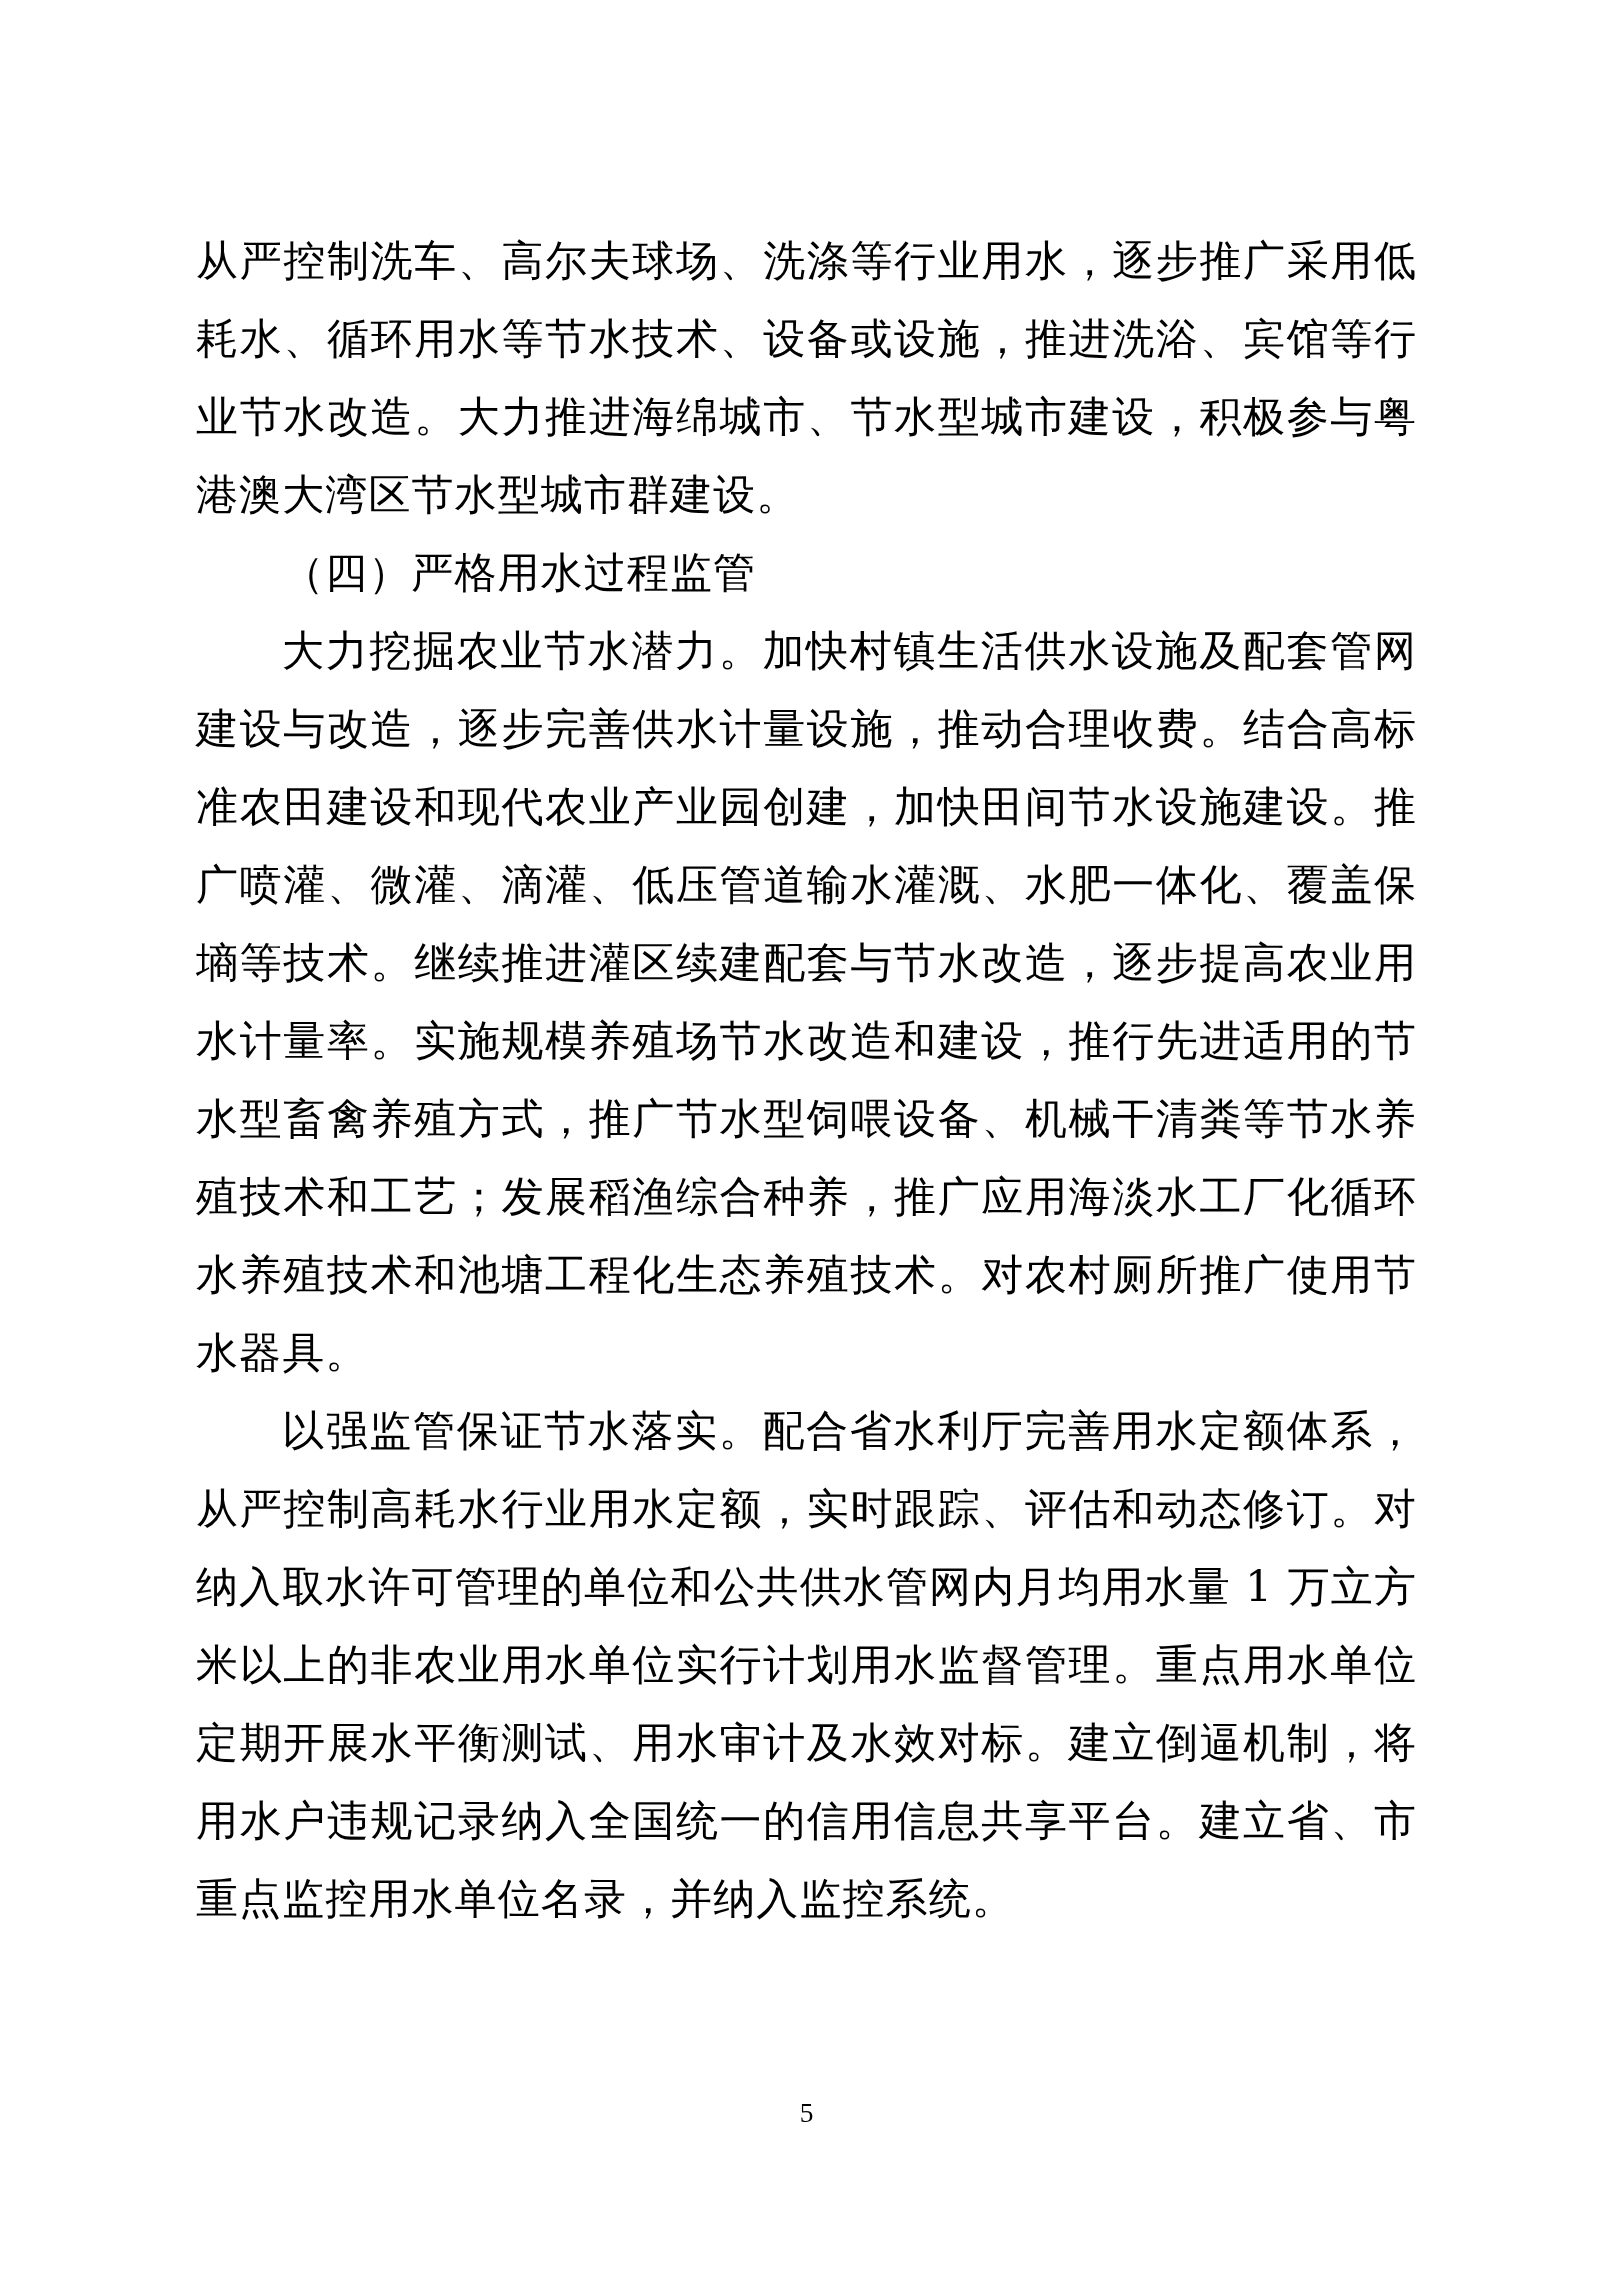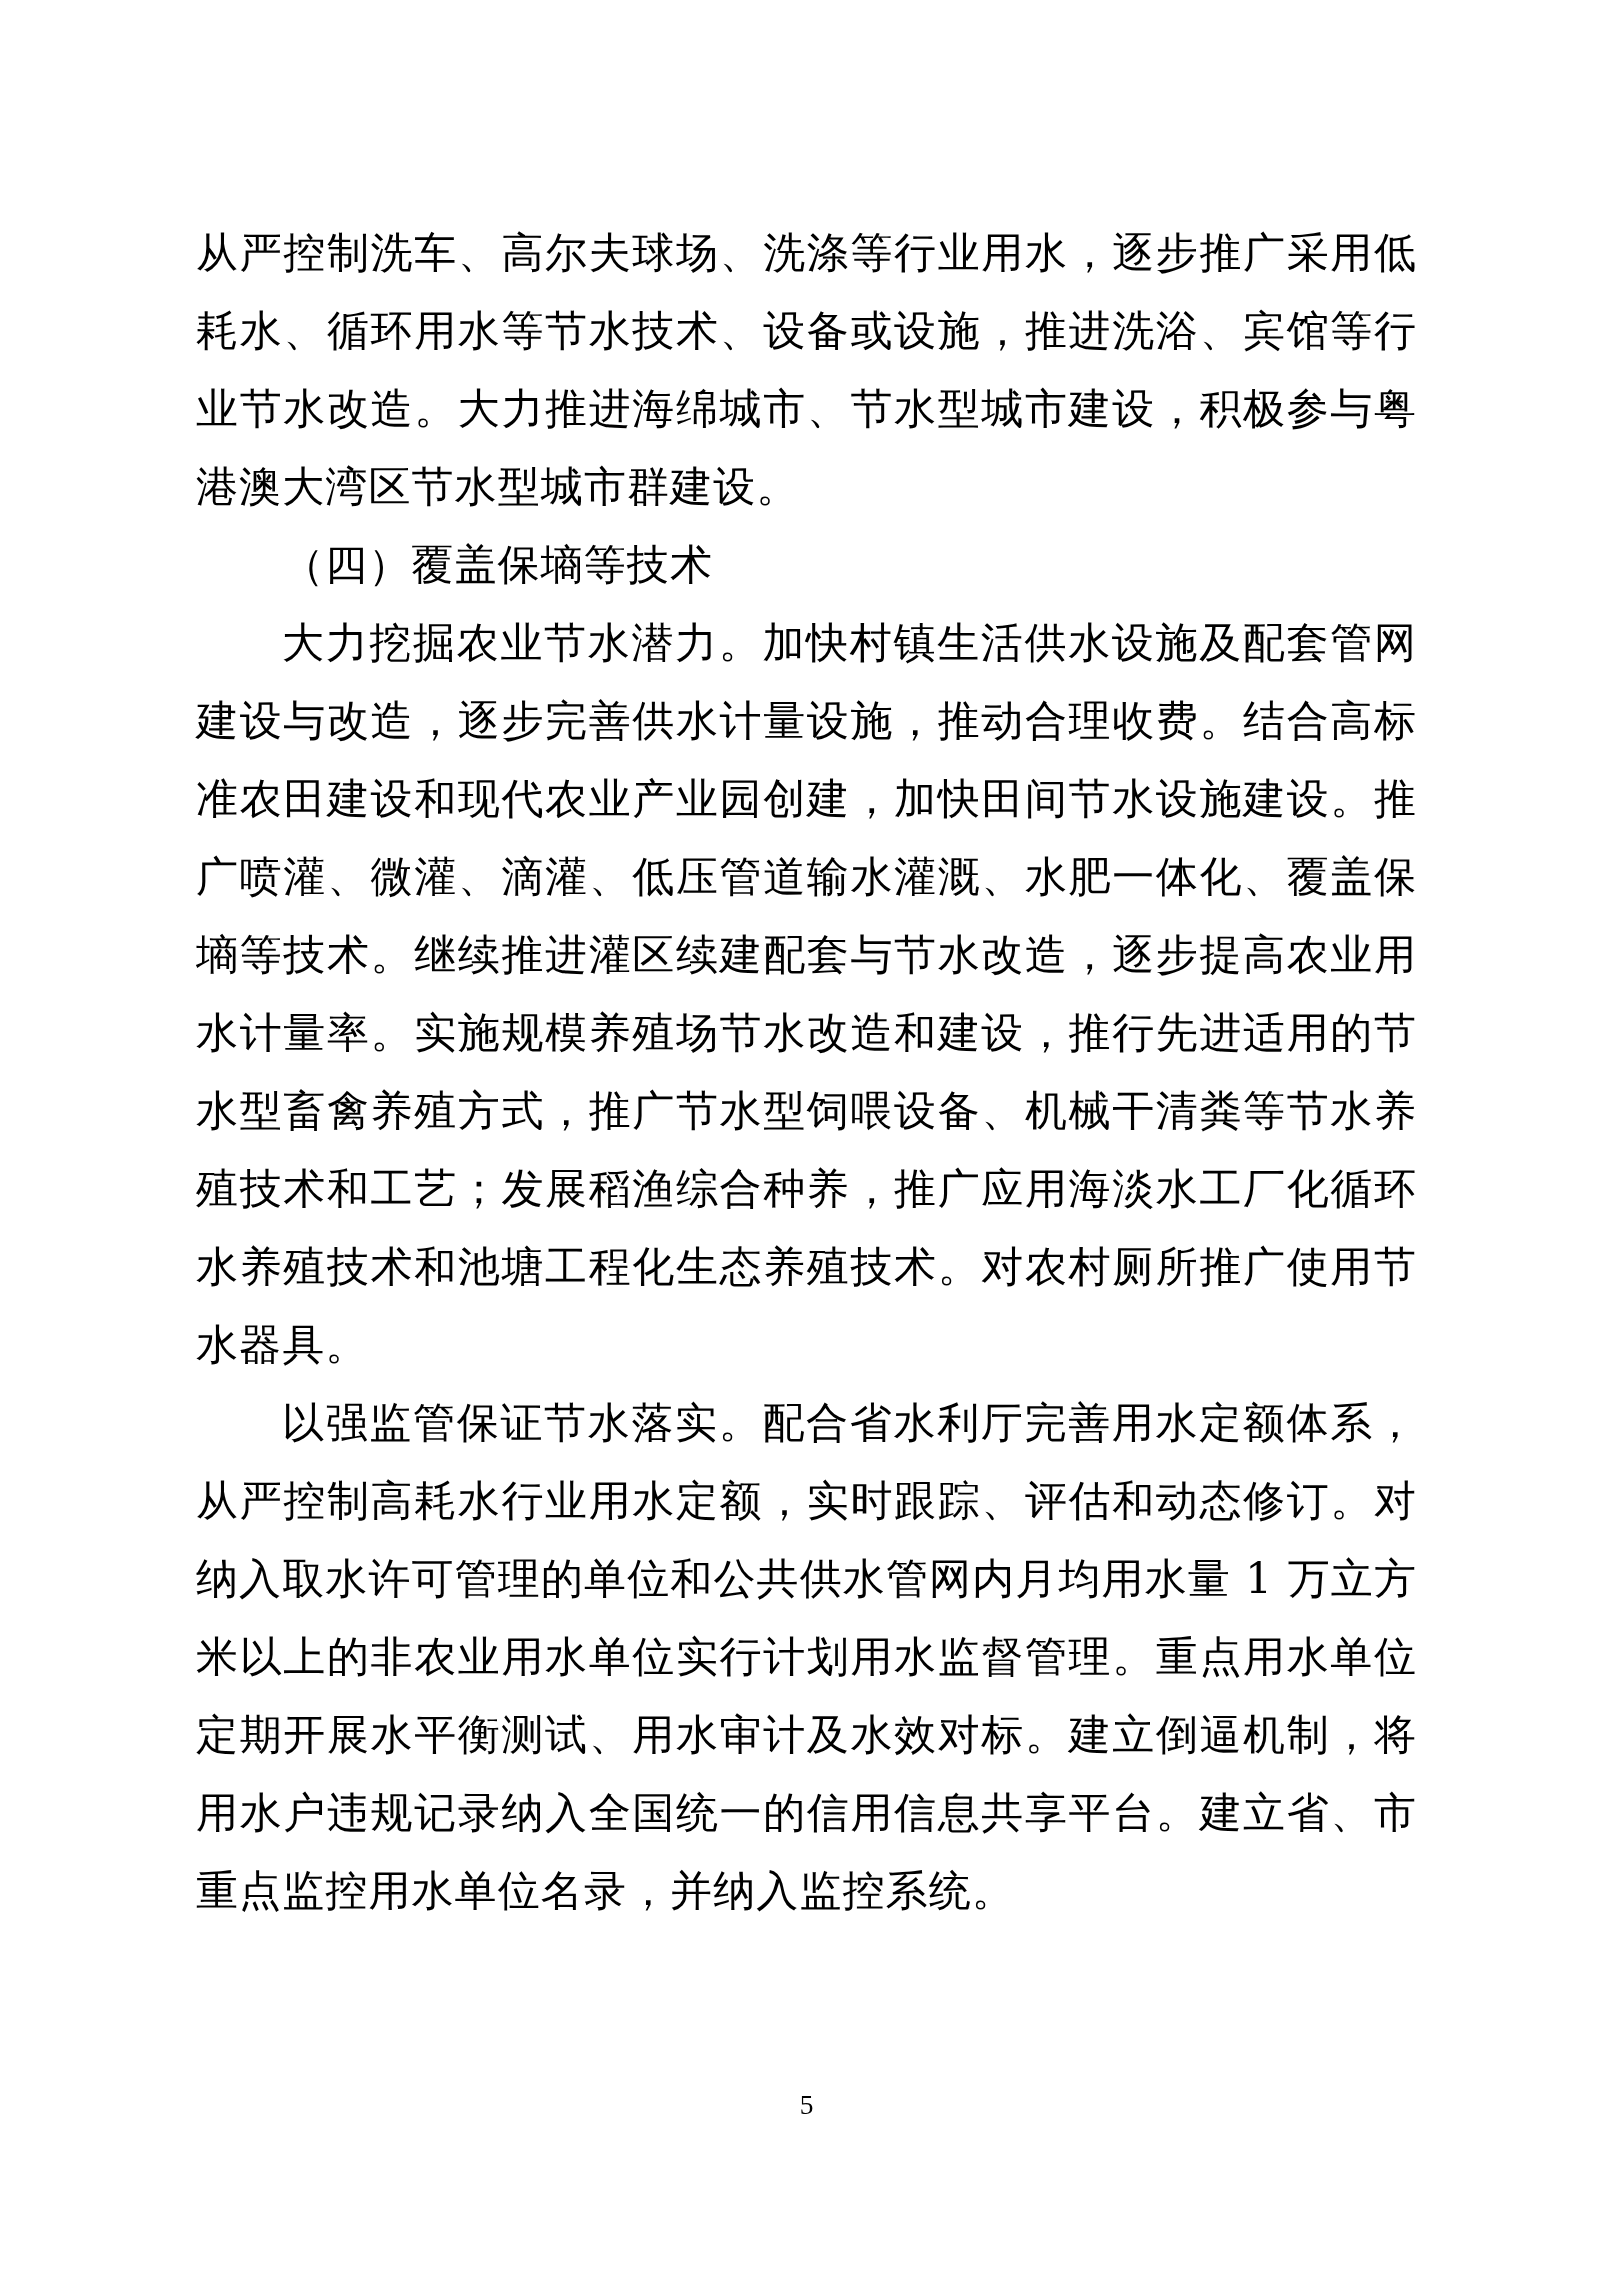--- a/index.html
+++ b/index.html
@@ -1,18 +1,18 @@
 <!DOCTYPE html>
 <html><head>
 <meta charset="utf-8">
 <style>
   html, body { margin: 0; padding: 0; background: #ffffff; }
   body { width: 1613px; height: 2286px; position: relative; overflow: hidden; }
   .page {
-    position: absolute; left: 0; top: 4px; width: 1613px; height: 2202px;
+    position: absolute; left: 0; top: 12px; width: 1613px; height: 2202px;
     background: #ffffff; color: #000000;
   }
   .body-text {
     position: absolute; left: 196px; top: 210px; width: 1221px;
     font-family: "DejaVu Serif", "Liberation Serif", serif;
     font-size: 42px; line-height: 78px; letter-spacing: 1.1px;
     text-align: justify; text-justify: inter-character;
   }
   .para { margin: 0; text-indent: 86px; }
   .para.cont { text-indent: 0; }
@@ -21,19 +21,19 @@
     position: absolute; left: 0; width: 1613px; top: 2086px; text-align: center;
     font-family: "Liberation Serif", serif; font-size: 27.4px; color: #000;
   }
 </style>
 </head>
 <body>
 
 <div class="page">
   <div class="body-text">
     <p class="para cont">从严控制洗车、高尔夫球场、洗涤等行业用水，逐步推广采用低耗水、循环用水等节水技术、设备或设施，推进洗浴、宾馆等行业节水改造。大力推进海绵城市、节水型城市建设，积极参与粤港澳大湾区节水型城市群建设。</p>
-    <h3 class="heading">（四）覆盖保墒等技术</h3>
+    <h3 class="heading">（四）严格用水过程监管</h3>
     <p class="para">大力挖掘农业节水潜力。加快村镇生活供水设施及配套管网建设与改造，逐步完善供水计量设施，推动合理收费。结合高标准农田建设和现代农业产业园创建，加快田间节水设施建设。推广喷灌、微灌、滴灌、低压管道输水灌溉、水肥一体化、覆盖保墒等技术。继续推进灌区续建配套与节水改造，逐步提高农业用水计量率。实施规模养殖场节水改造和建设，推行先进适用的节水型畜禽养殖方式，推广节水型饲喂设备、机械干清粪等节水养殖技术和工艺；发展稻渔综合种养，推广应用海淡水工厂化循环水养殖技术和池塘工程化生态养殖技术。对农村厕所推广使用节水器具。</p>
     <p class="para">以强监管保证节水落实。配合省水利厅完善用水定额体系，从严控制高耗水行业用水定额，实时跟踪、评估和动态修订。对纳入取水许可管理的单位和公共供水管网内月均用水量 1 万立方米以上的非农业用水单位实行计划用水监督管理。重点用水单位定期开展水平衡测试、用水审计及水效对标。建立倒逼机制，将用水户违规记录纳入全国统一的信用信息共享平台。建立省、市重点监控用水单位名录，并纳入监控系统。</p>
   </div>
   <div class="page-number">5</div>
 </div>
 
 
 </body></html>

